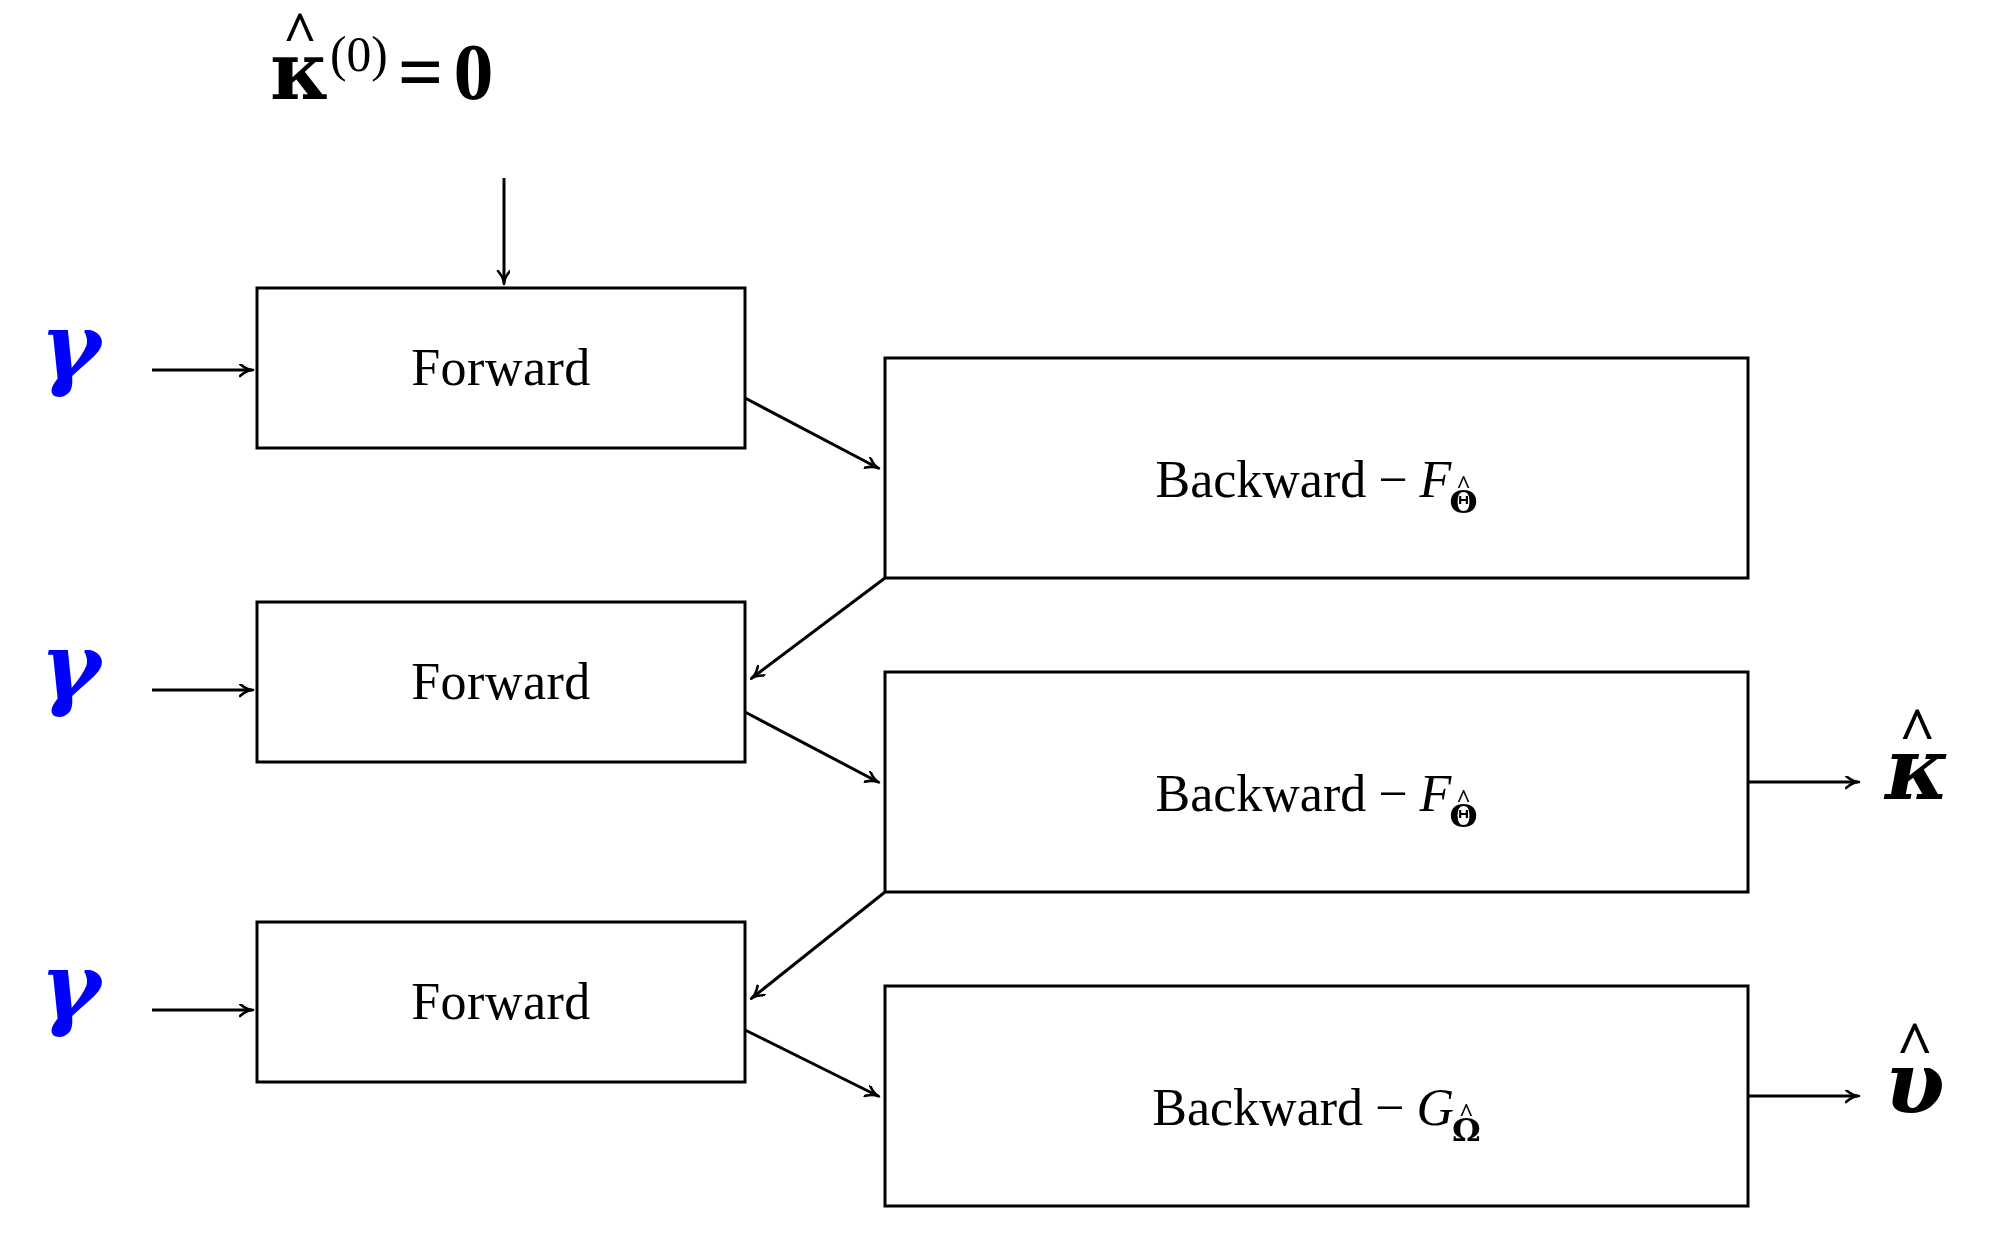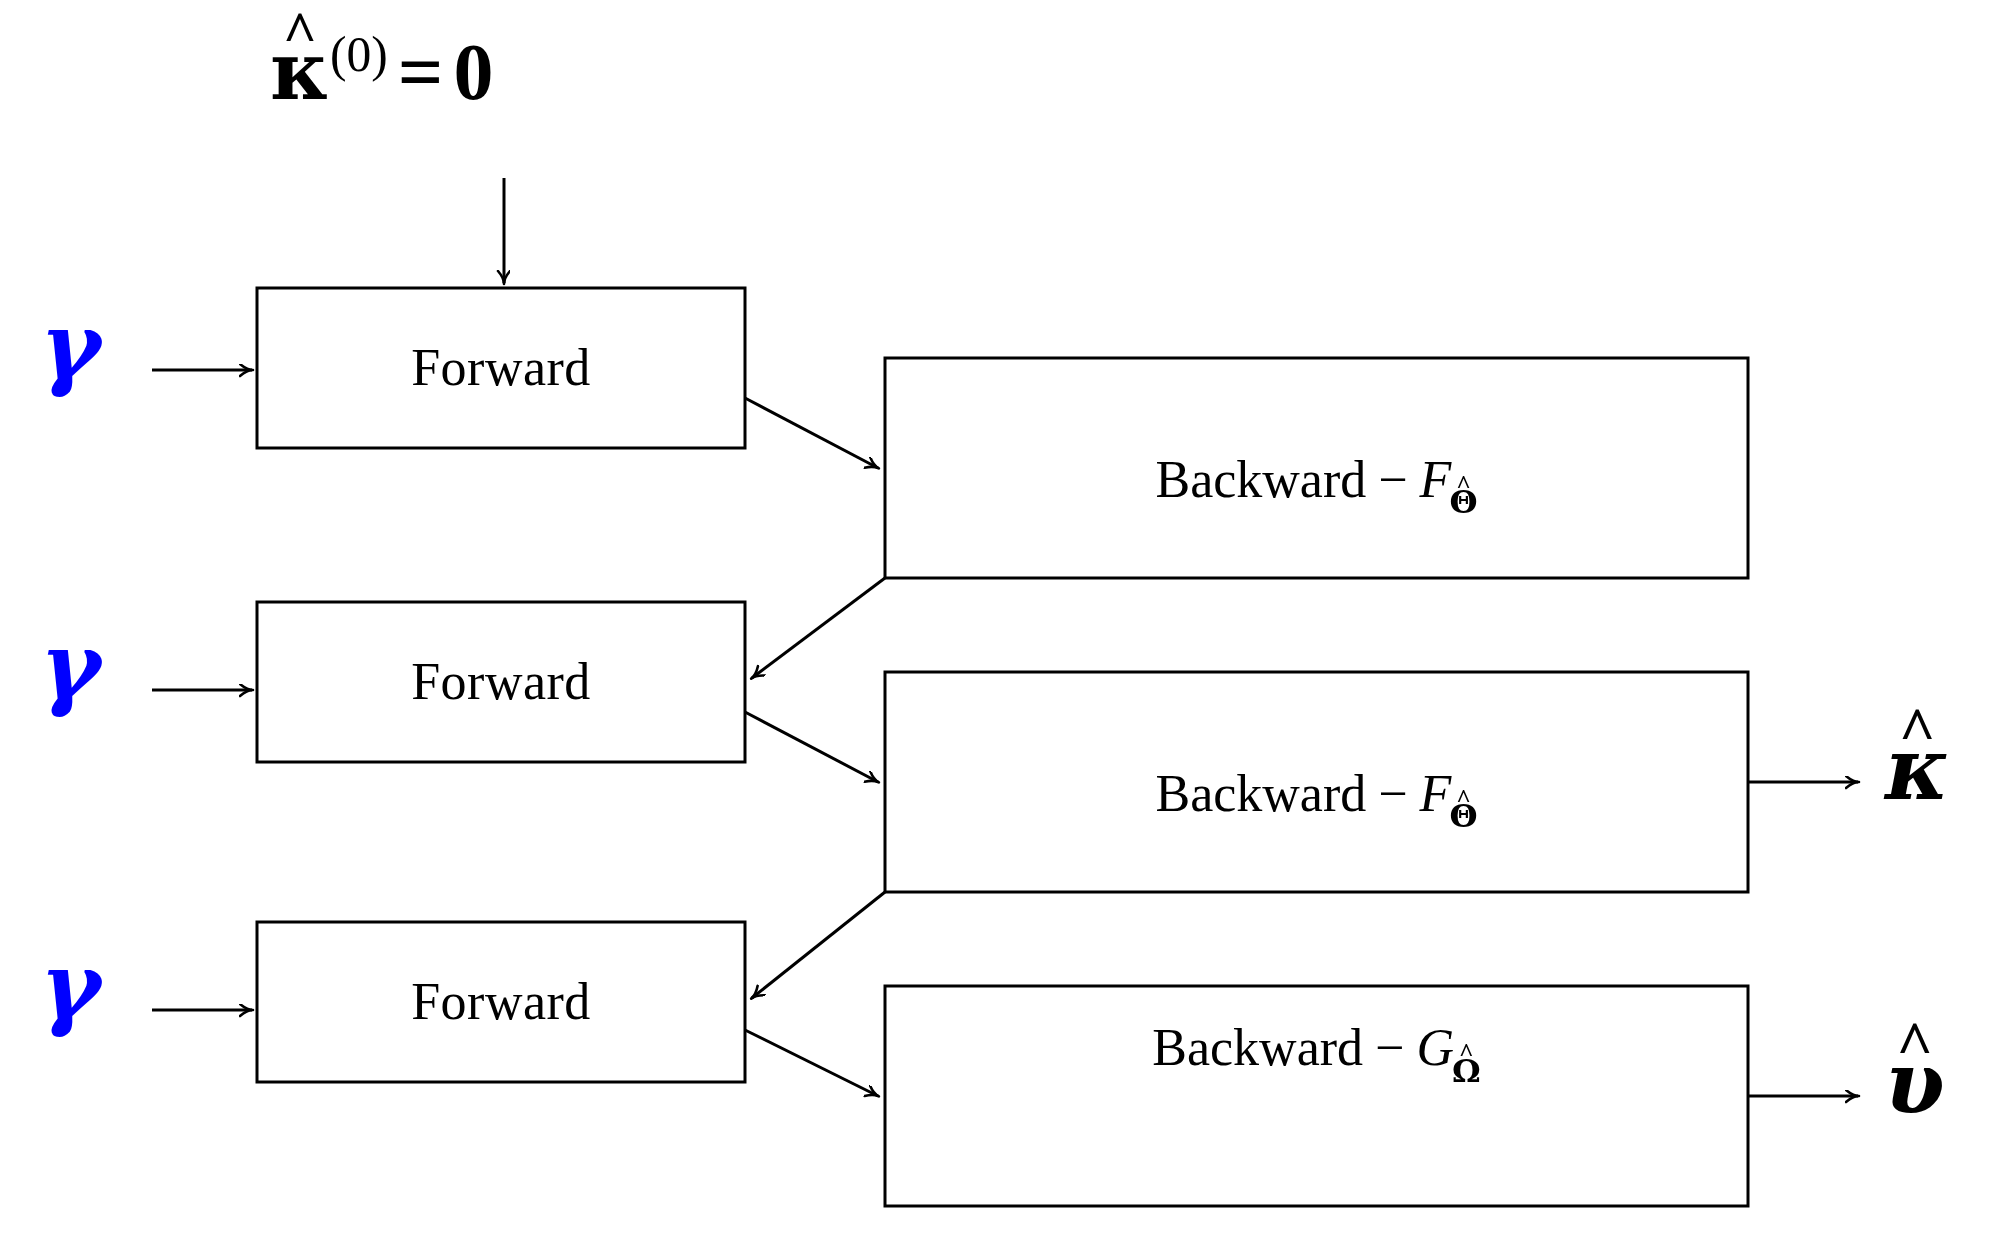--- a/index.html
+++ b/index.html
@@ -189,21 +189,21 @@
       <span>Backward</span><span class="op">−</span><span class="fn">F</span><span class="subg"><span class="hatwrap"><span class="hatmark" style="top:-0.58em; font-size:0.78em;">^</span><span>Θ</span></span></span>
     </span>
   </div>
 
   <div class="lbl" style="left:885px; top:672px; width:863px; height:220px; display:flex; align-items:center; justify-content:center;">
     <span class="bw-expr">
       <span>Backward</span><span class="op">−</span><span class="fn">F</span><span class="subg"><span class="hatwrap"><span class="hatmark" style="top:-0.58em; font-size:0.78em;">^</span><span>Θ</span></span></span>
     </span>
   </div>
 
-  <div class="lbl" style="left:885px; top:986px; width:863px; height:220px; display:flex; align-items:flex-start; justify-content:center;">
+  <div class="lbl" style="left:885px; top:986px; width:863px; height:220px; display:flex; align-items:center; justify-content:center;">
     <span class="bw-expr">
       <span>Backward</span><span class="op">−</span><span class="fn">G</span><span class="subg"><span class="hatwrap"><span class="hatmark" style="top:-0.58em; font-size:0.78em;">^</span><span>Ω</span></span></span>
     </span>
   </div>
 
   <div class="lbl out-label" style="left:1885px; top:726px;">
     <span class="hatwrap">
       <span class="hatmark" style="top:-0.44em; font-size:0.74em;">^</span>
       <span>κ</span>
     </span>

